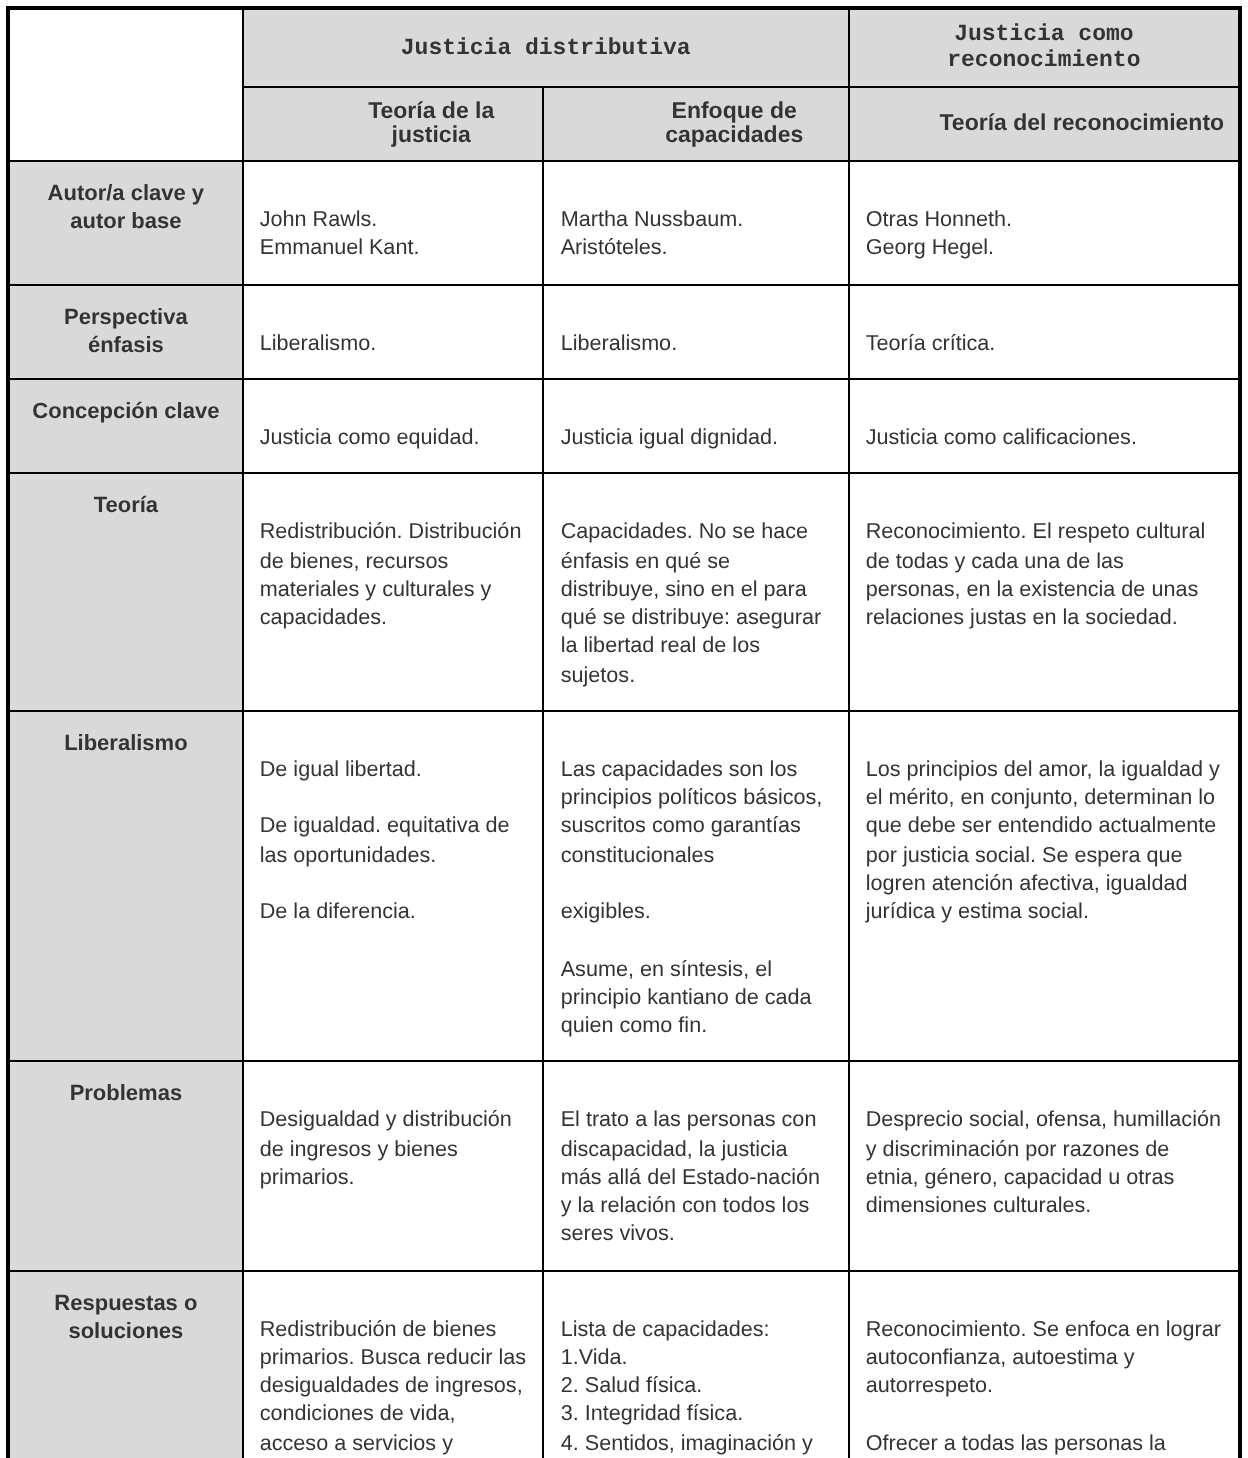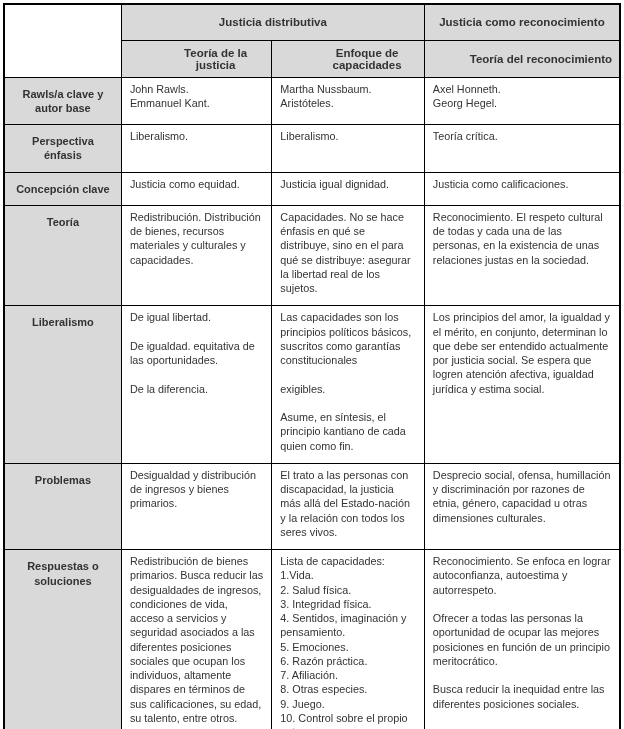--- a/index.html
+++ b/index.html
@@ -30,42 +30,42 @@
   }
   thead th {
     background: #d9d9d9;
     font-weight: bold;
     font-size: 11.5px;
     color: #333333;
     text-align: center;
     vertical-align: middle;
     padding: 6px 6px;
   }
-  thead tr.group-row th { height: 36px; }
+  thead tr.group-row th { height: 36px; font-family: Liberation Mono, monospace; }
   thead tr.sub-row th { height: 24px; padding-left: 44px; }
   thead th.corner {
     background: #ffffff;
   }
   td.rowhead {
     background: #d9d9d9;
     font-weight: bold;
     font-size: 11px;
     color: #333333;
     text-align: center;
     vertical-align: top;
     padding: 9px 8px;
     line-height: 1.3;
   }
   td.cell {
     background: #ffffff;
     font-size: 10.8px;
     color: #333333;
     vertical-align: top;
     text-align: left;
-    padding: 4px 8px 10px 8px;
+    padding: 22px 8px 10px 8px;
     line-height: 1.32;
     white-space: pre-line;
   }
 </style>
 </head>
 <body>
 
 <div class="wrap">
   <table class="compare">
     <colgroup>
@@ -81,26 +81,26 @@
         <th>Justicia como reconocimiento</th>
       </tr>
       <tr class="sub-row">
         <th>Teoría de la justicia</th>
         <th>Enfoque de capacidades</th>
         <th>Teoría del reconocimiento</th>
       </tr>
     </thead>
     <tbody>
       <tr>
-        <td class="rowhead">Rawls/a clave y autor base</td>
+        <td class="rowhead">Autor/a clave y autor base</td>
         <td class="cell">John Rawls.
 Emmanuel Kant.</td>
         <td class="cell">Martha Nussbaum.
 Aristóteles.</td>
-        <td class="cell">Axel Honneth.
+        <td class="cell">Otras Honneth.
 Georg Hegel.</td>
       </tr>
       <tr>
         <td class="rowhead">Perspectiva énfasis</td>
         <td class="cell">Liberalismo.</td>
         <td class="cell">Liberalismo.</td>
         <td class="cell">Teoría crítica.</td>
       </tr>
       <tr>
         <td class="rowhead">Concepción clave</td>

